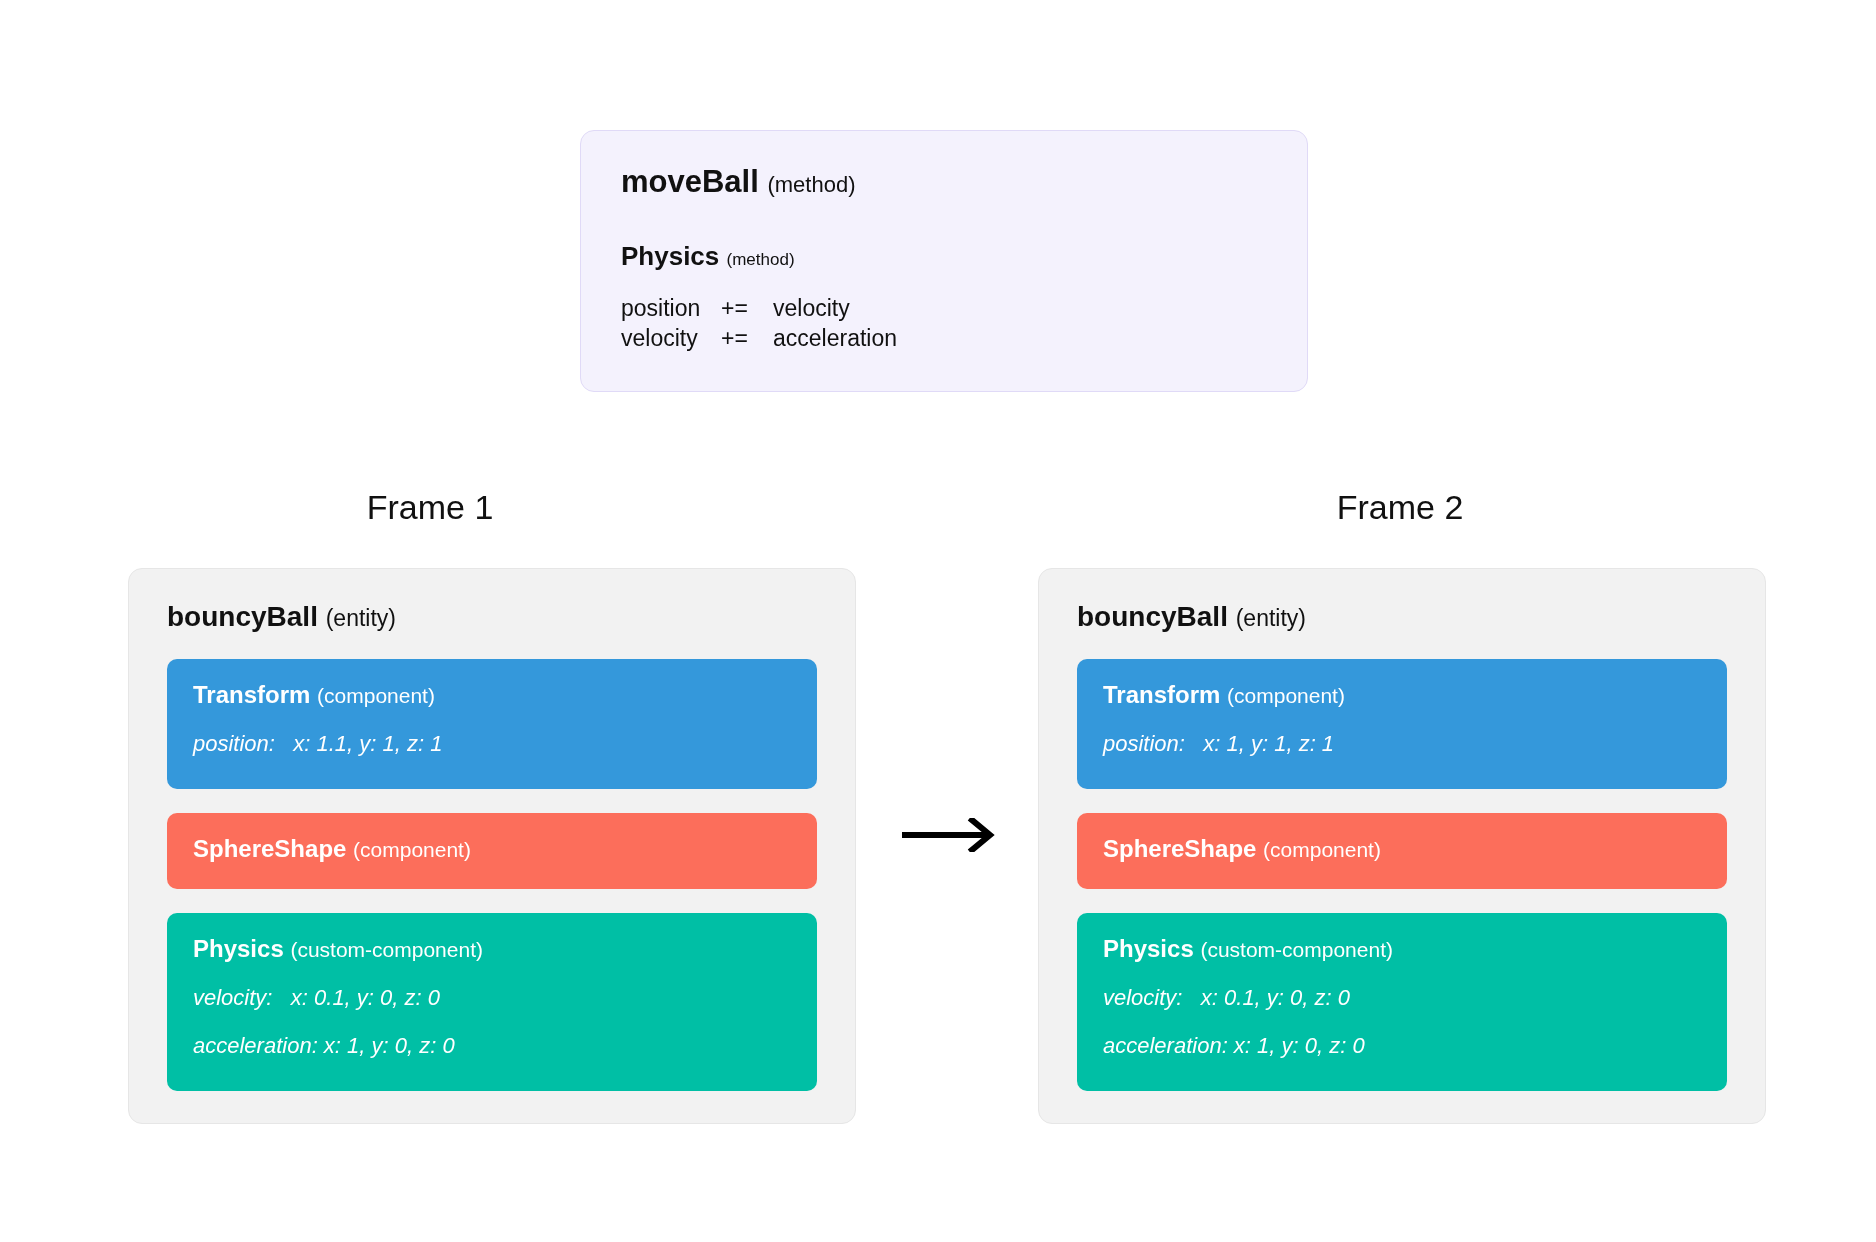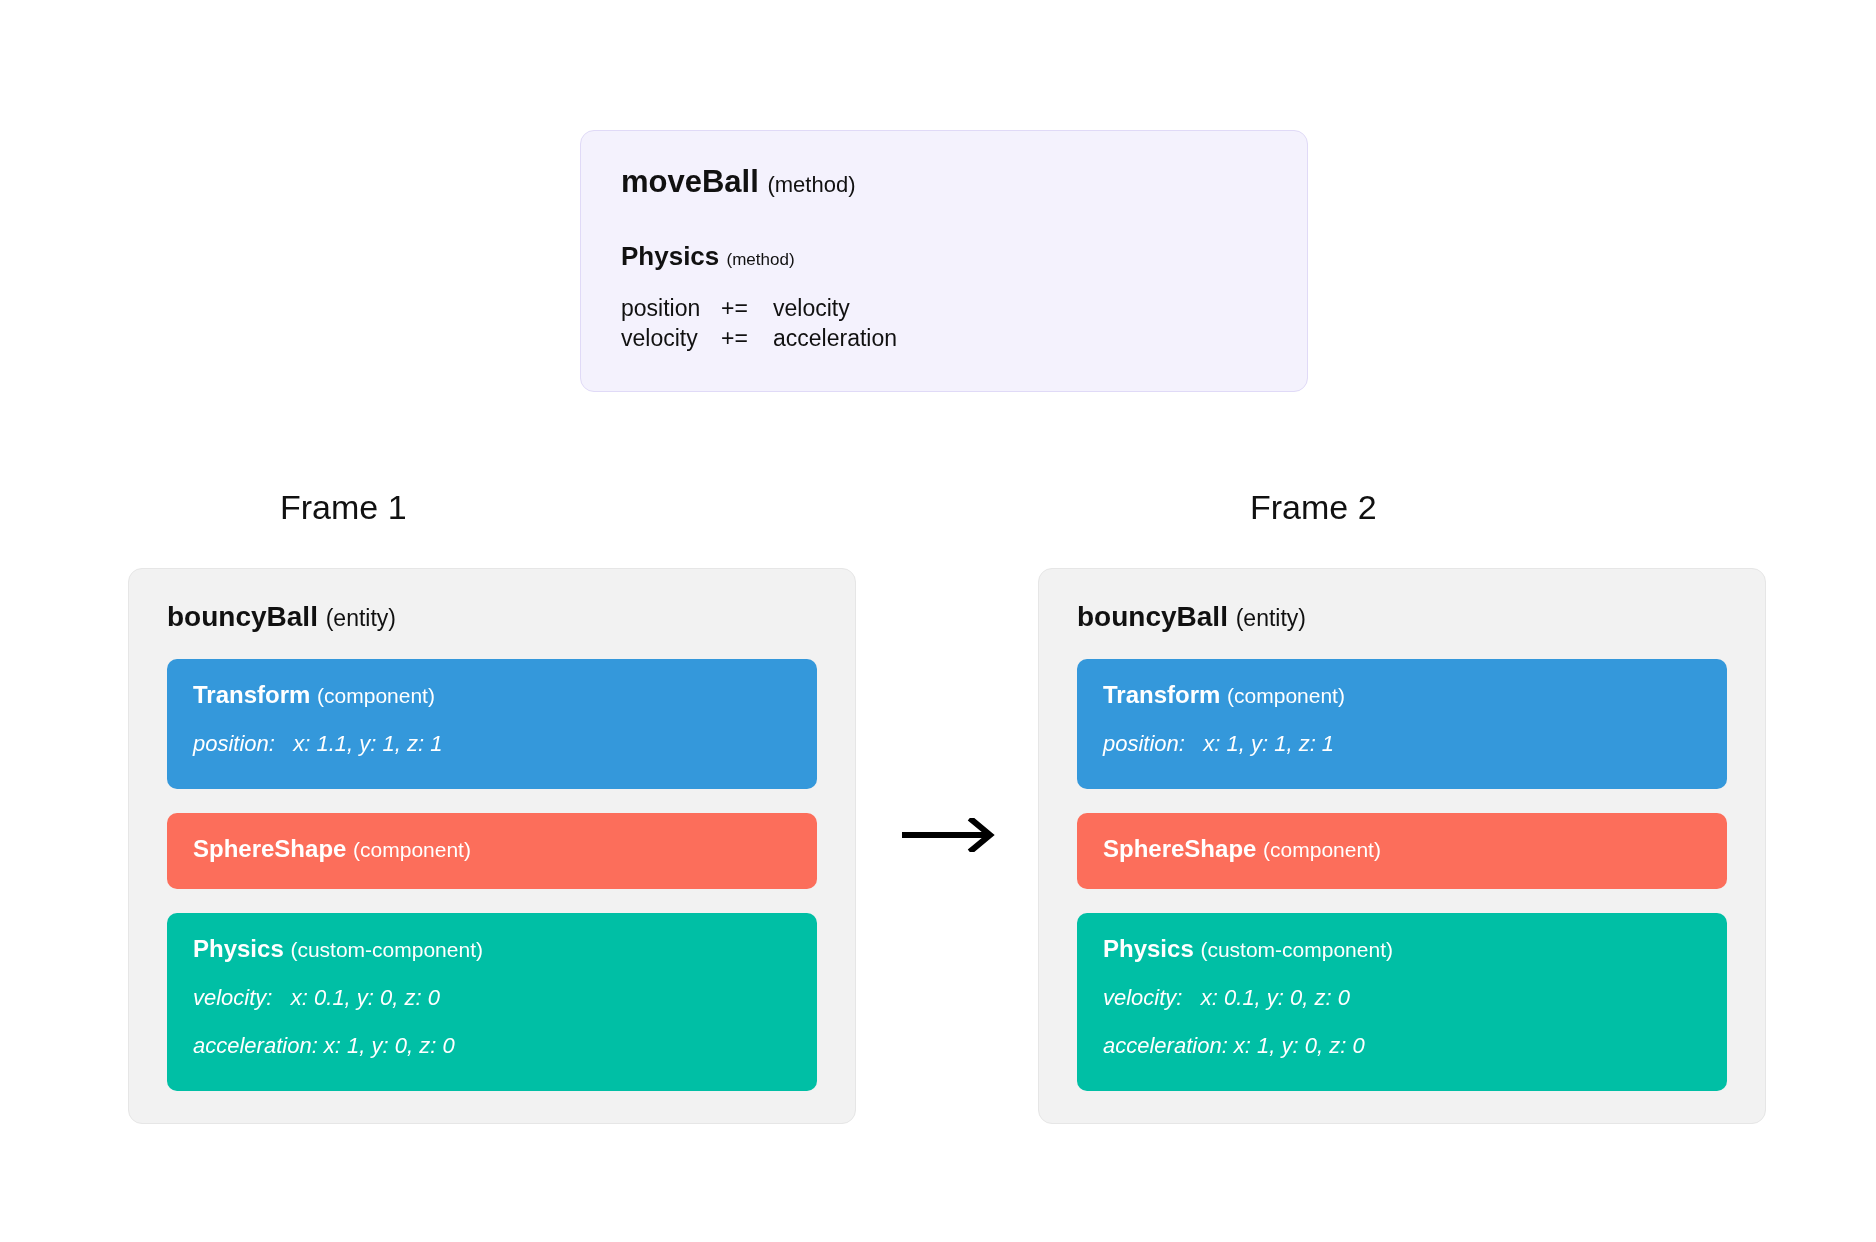--- a/index.html
+++ b/index.html
@@ -68,21 +68,21 @@
   .sys-line .lhs { display: inline-block; width: 100px; }
   .sys-line .op  { display: inline-block; width: 52px; }
   .sys-line .rhs { display: inline-block; }
 
   
   .frame-label {
     position: absolute;
     font-size: 34px;
     color: #111111;
     white-space: nowrap;
-    text-align: left;
+    text-align: center;
   }
   #frame-label-1 { left: 280px;  top: 488px; width: 300px; }
   #frame-label-2 { left: 1250px; top: 488px; width: 300px; }
 
   
   .entity-card {
     position: absolute;
     top: 568px;
     width: 728px;
     height: 556px;

